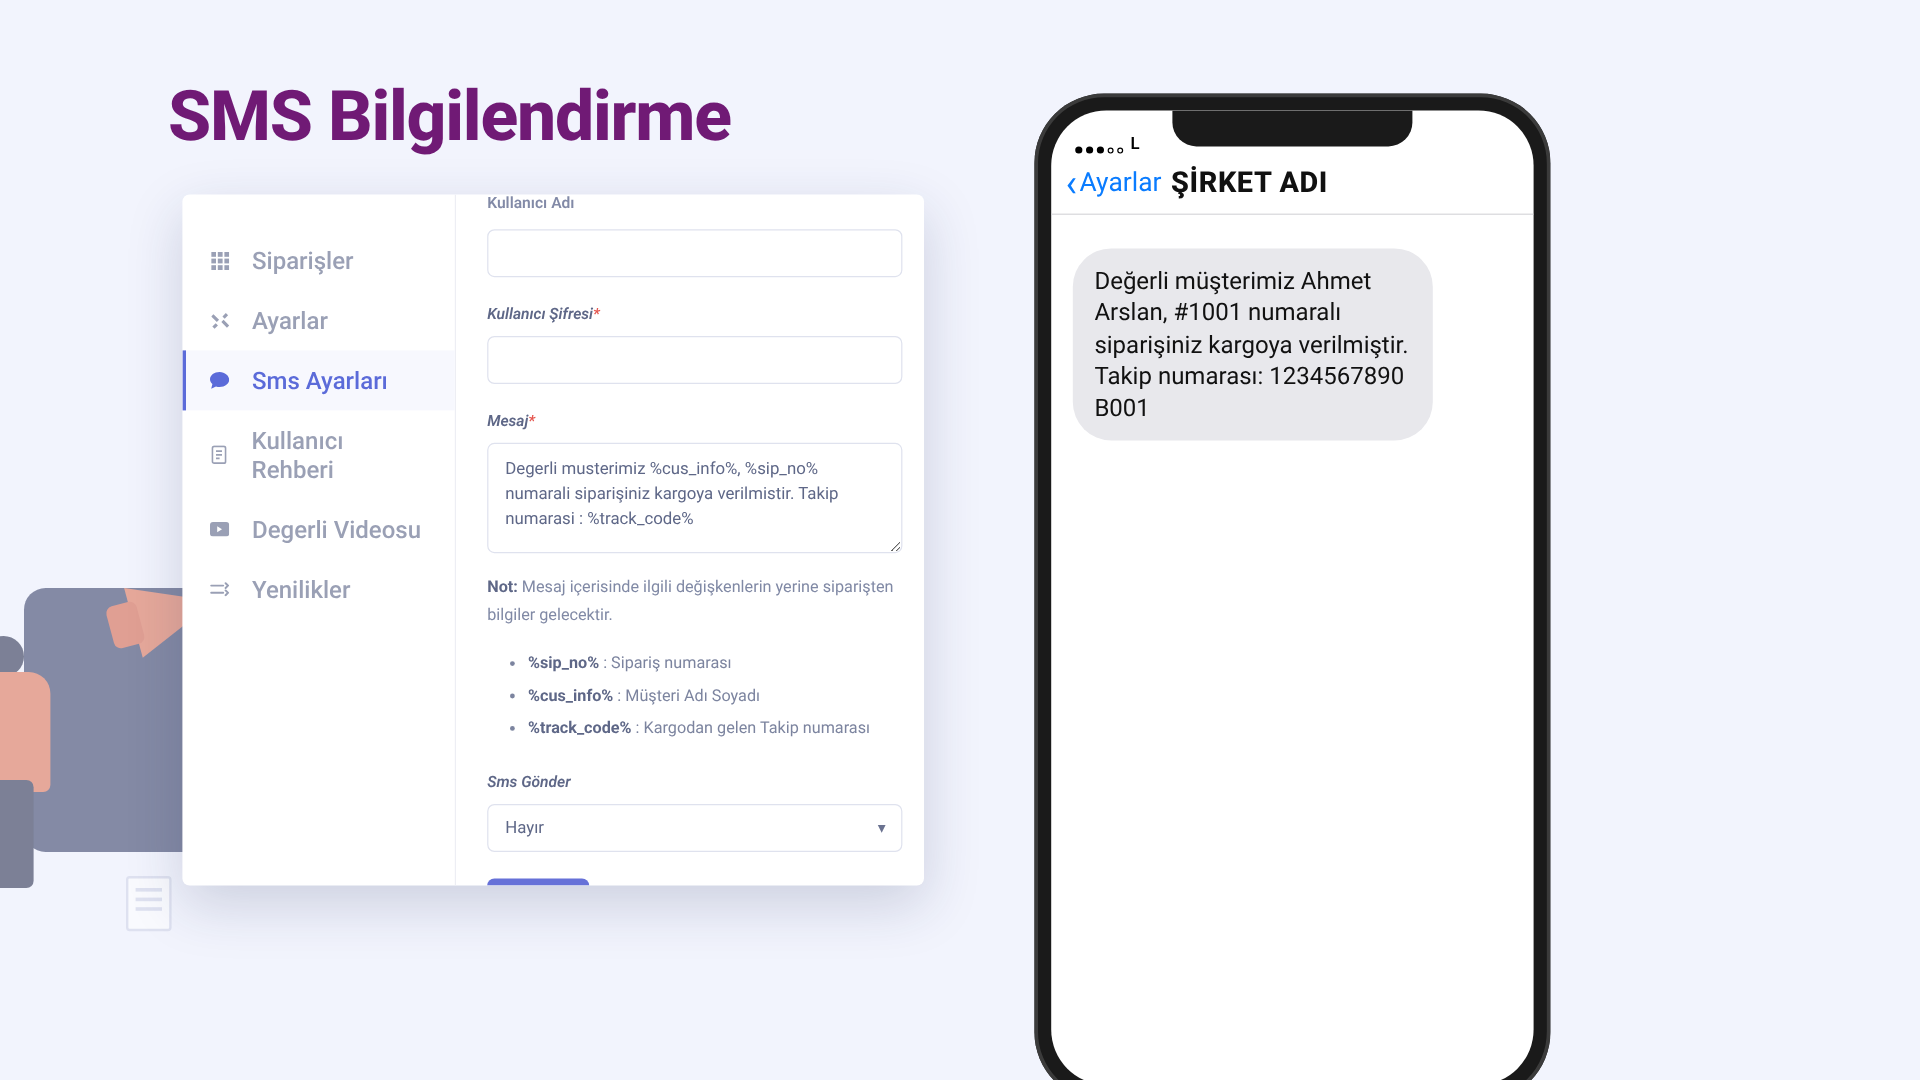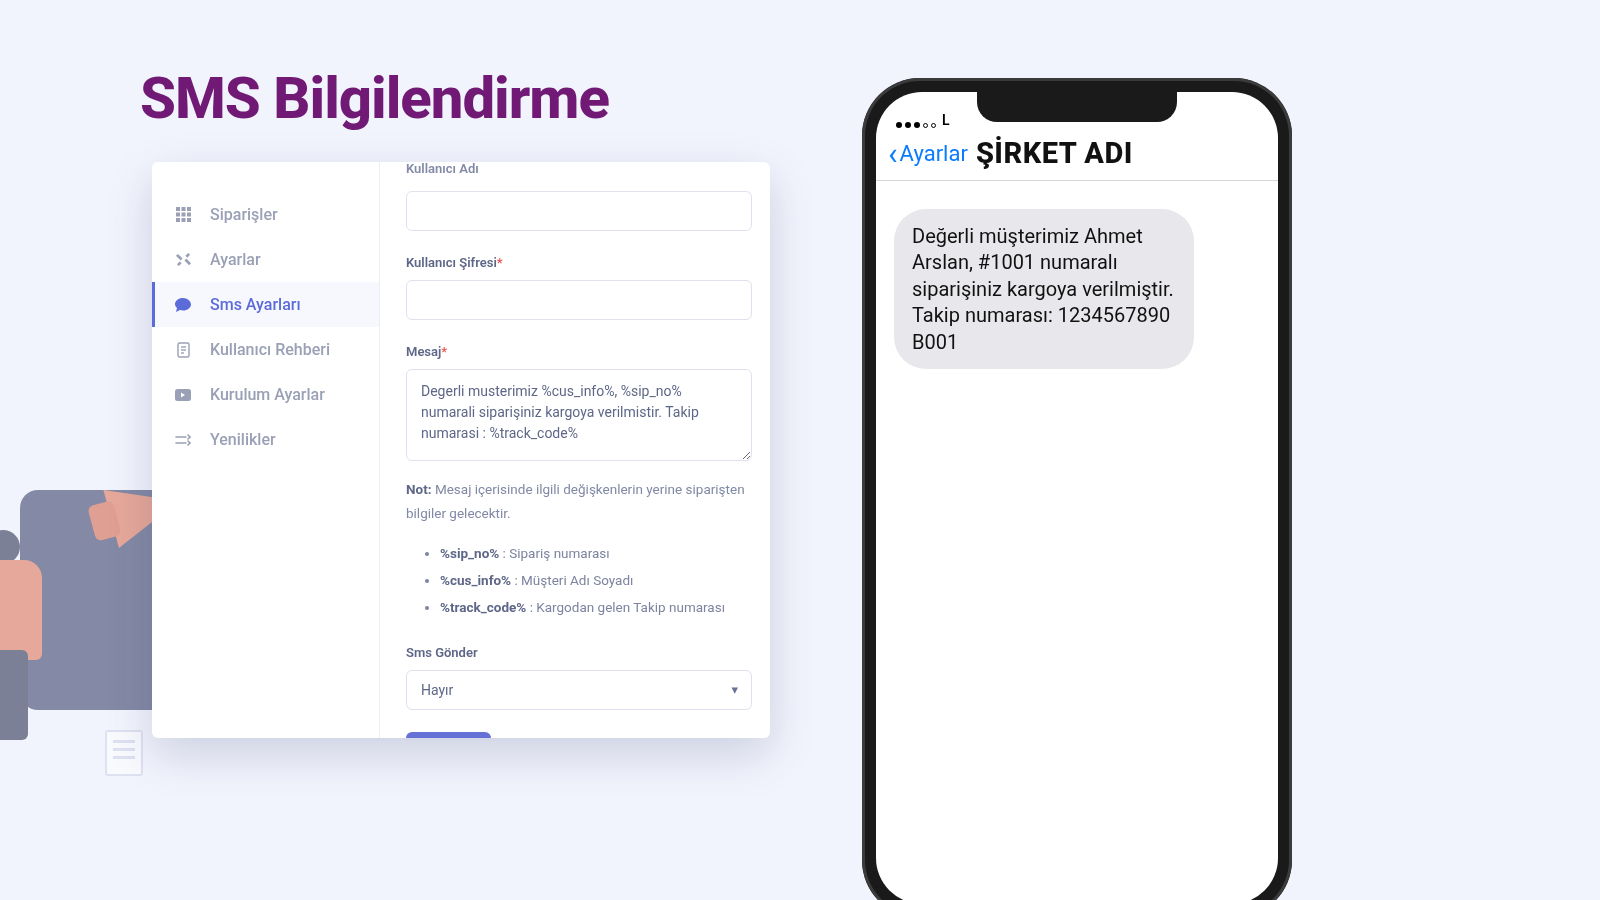--- a/index.html
+++ b/index.html
@@ -88,44 +88,45 @@
   .sidebar {
     width: 228px;
     border-right: 1px solid #edeef4;
     padding-top: 30px;
   }
   .side-item {
     display: flex;
     align-items: center;
     gap: 18px;
     padding: 13px 22px;
-    font-size: 16px;
+    font-size: 20px;
     color: #9aa0b5;
     font-weight: 500;
     cursor: pointer;
   }
   .side-item .ic { width: 18px; height: 18px; display:flex;align-items:center;justify-content:center; }
-  .side-item.active { color: #5b6bd9; background:#f7f8fe; position:relative;align-items:flex-end;}
+  .side-item.active { color: #5b6bd9; background:#f7f8fe; position:relative;}
   .side-item.active::before{content:"";position:absolute;left:0;top:0;bottom:0;width:3px;background:#5b6bd9;}
 
   .form-area {
     flex: 1;
     padding: 0 18px 22px 26px;
     position: relative;
     overflow: hidden;
   }
   .cut-label{
     color:#828aa7;font-size:13px;font-weight:600;position:relative;top:-4px;
   }
   .fld-label{
     font-size: 13px;
     font-weight: 600;
     color: #5e6787;
     margin-top: 24px;
     display:block;
+    font-style:italic;
   }
   .fld-label .req{color:#e5564f;}
   .input, .textarea, .select {
     width: 100%;
     border: 1px solid #dfe2ee;
     border-radius: 6px;
     padding: 11px 14px;
     font-size: 14px;
     color: #5e6787;
     margin-top: 10px;
@@ -185,21 +186,21 @@
     height:38px;display:flex;align-items:flex-end;justify-content:space-between;padding:0 20px 2px;font-size:14px;font-weight:600;color:#000;
   }
   .sig-dots{display:flex;gap:3px;align-items:flex-end;}
   .sig-dots span{width:6px;height:6px;background:#000;border-radius:50%;}
   .sig-dots span:nth-child(4),.sig-dots span:nth-child(5){background:transparent;border:1px solid #000;width:5px;height:5px;}
   .nav-row{
     display:flex;align-items:center;padding:6px 12px 10px;border-bottom:1px solid #d6d6da;
   }
   .back-chev{color:#0a7cff;font-size:32px;font-weight:400;line-height:1;margin-right:2px;}
   .back-label{color:#0a7cff;font-size:22px;}
-  .contact-name{margin-left:8px;font-size:29px;font-weight:800;color:#111;letter-spacing:.5px;}
+  .contact-name{margin-left:8px;font-size:24px;font-weight:800;color:#111;letter-spacing:.5px;}
   .msg-area{padding:28px 18px;}
   .bubble{
     background:#e8e8ec;border-radius:32px;padding:14px 18px;max-width:300px;
     font-size:20px;line-height:1.32;color:#111;
   }
 </style>
 </head>
 <body>
 
 <h1 class="page-title">SMS Bilgilendirme</h1>
@@ -260,21 +261,21 @@
       </span>
       <span>Kullanıcı Rehberi</span>
     </div>
     <div class="side-item">
       <span class="ic">
         <svg width="16" height="12" viewBox="0 0 16 12" fill="#9aa0b5">
             <rect width="16" height="12" rx="2.5"></rect>
             <path d="M6 3.5v5l4-2.5z" fill="#fff"></path>
           </svg>
       </span>
-      <span>Kurulum Ayarlar</span>
+      <span>Degerli Videosu</span>
     </div>
     <div class="side-item">
       <span class="ic">
         <svg width="16" height="12" viewBox="0 0 16 12" fill="none" stroke="#9aa0b5" stroke-width="1.6" stroke-linecap="round">
             <path d="M1 3h10M1 9h10"></path>
             <path d="M13 1l2 2-2 2M13 7l2 2-2 2"></path>
           </svg>
       </span>
       <span>Yenilikler</span>
     </div>

